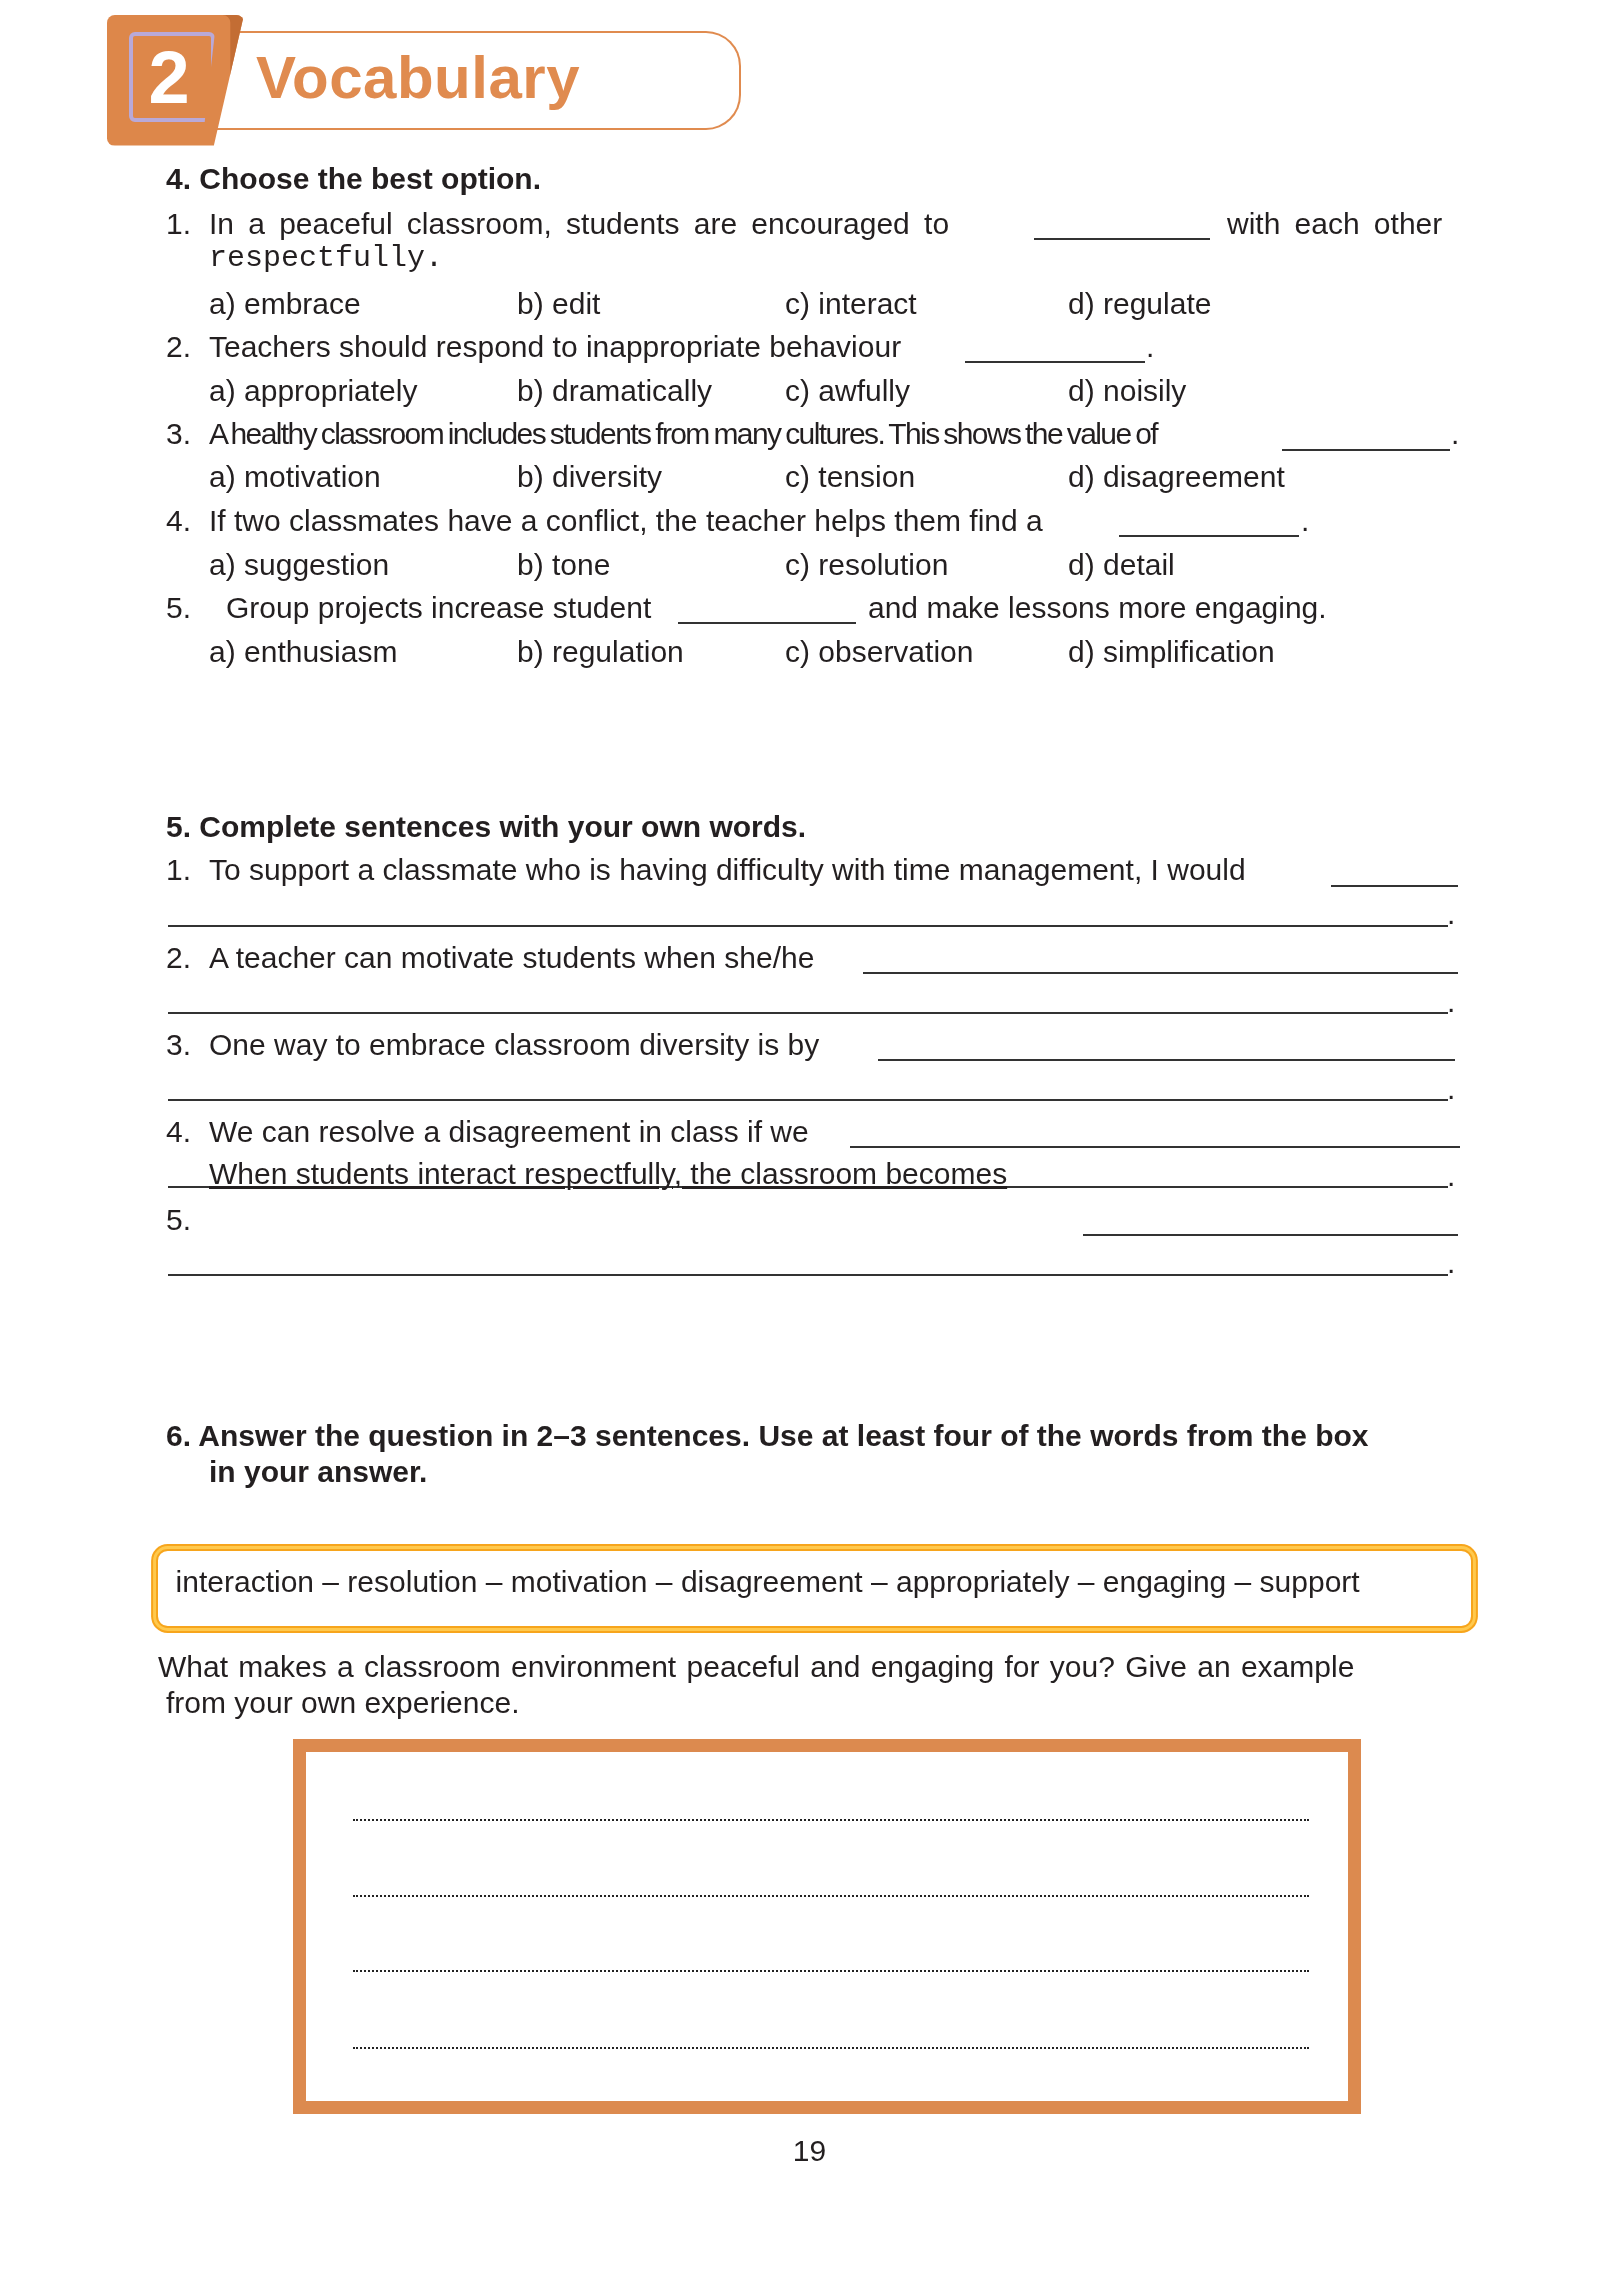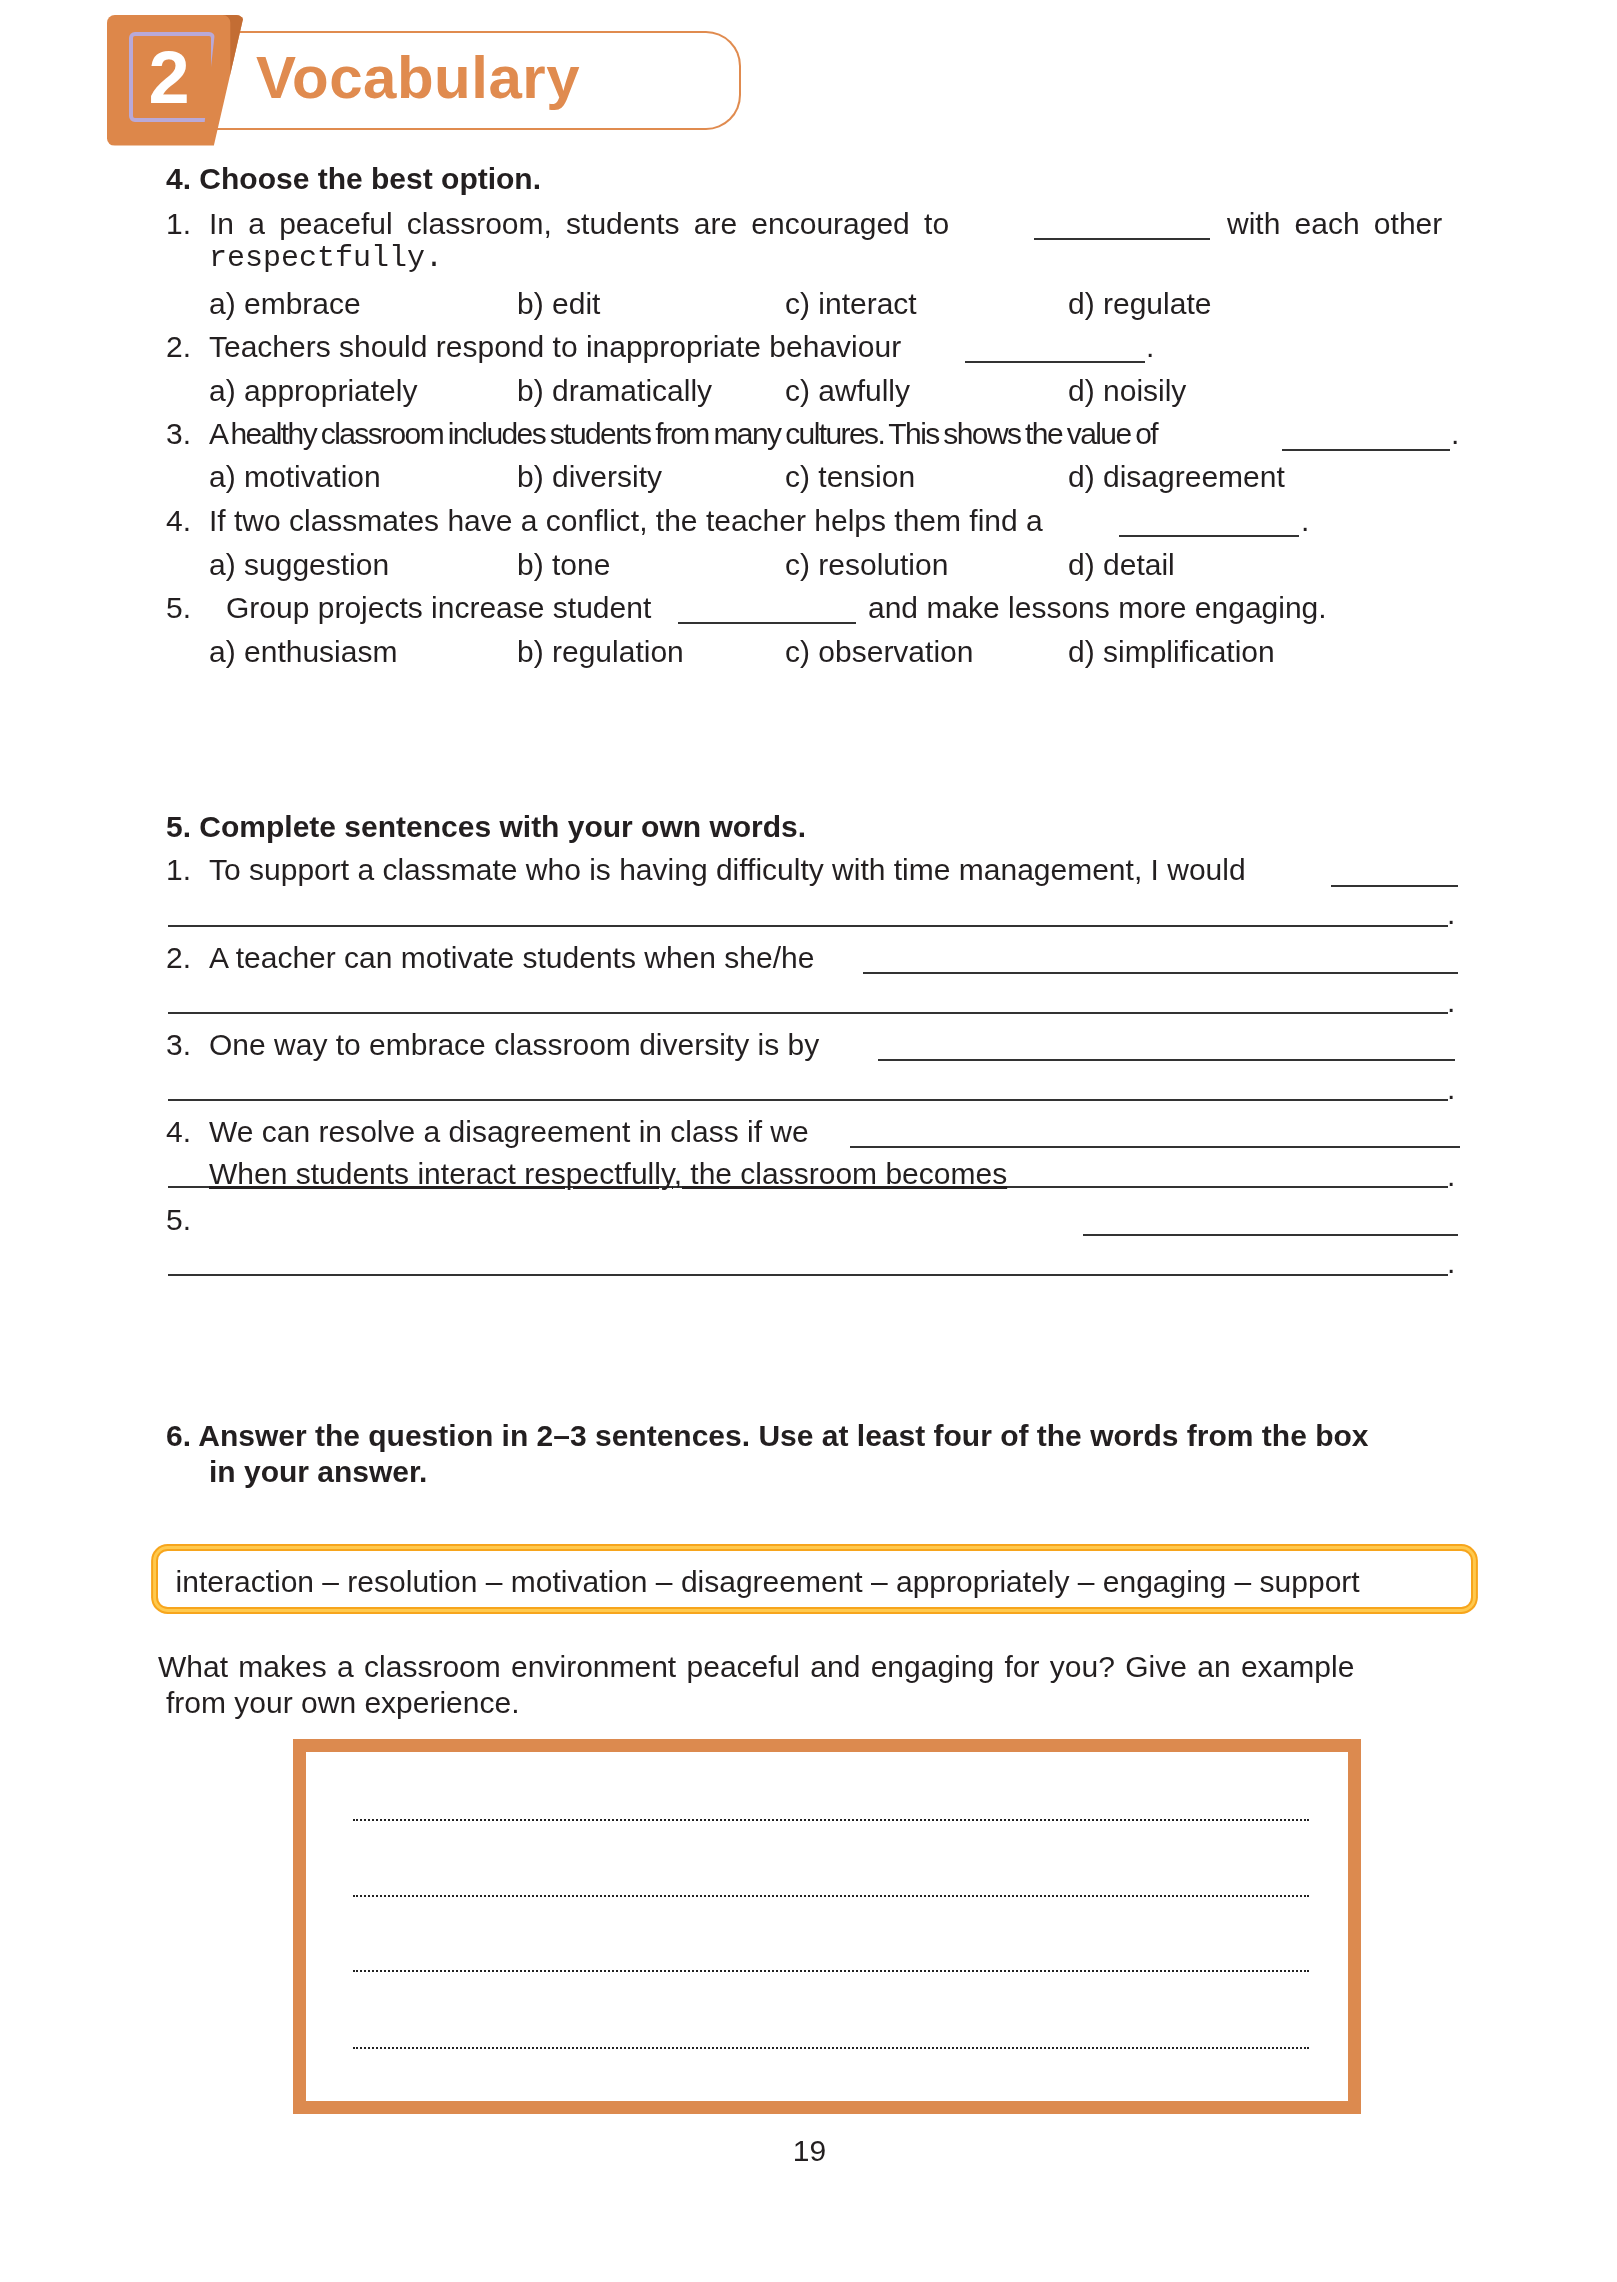--- a/index.html
+++ b/index.html
@@ -36,21 +36,21 @@
 
   
   .txt { position: absolute; font-size: 30px; line-height: 37px; white-space: nowrap; }
   .bold { font-weight: bold; }
   .num { position: absolute; font-size: 30px; line-height: 37px; }
   .rule { position: absolute; border-bottom: 2px solid #333; height: 0; }
   .dot { position: absolute; font-size: 30px; line-height: 37px; }
 
   
   .wordbox {
-    position: absolute; left: 156px; top: 1549px; width: 1317px; height: 60px;
+    position: absolute; left: 156px; top: 1549px; width: 1317px; height: 79px;
     border: 2.9px solid #f7a51c; border-radius: 11.7px; box-sizing: border-box;
     box-shadow: 0 0 0 2.9px #ffc94d, 0 0 0 4.9px #f7a51c;
     background: #fff;
   }
   .wordbox-text {
     position: absolute; left: 17.6px; top: 11.7px; font-size: 30px; line-height: 37px; white-space: nowrap;
   }
 
   
   .ansbox {

